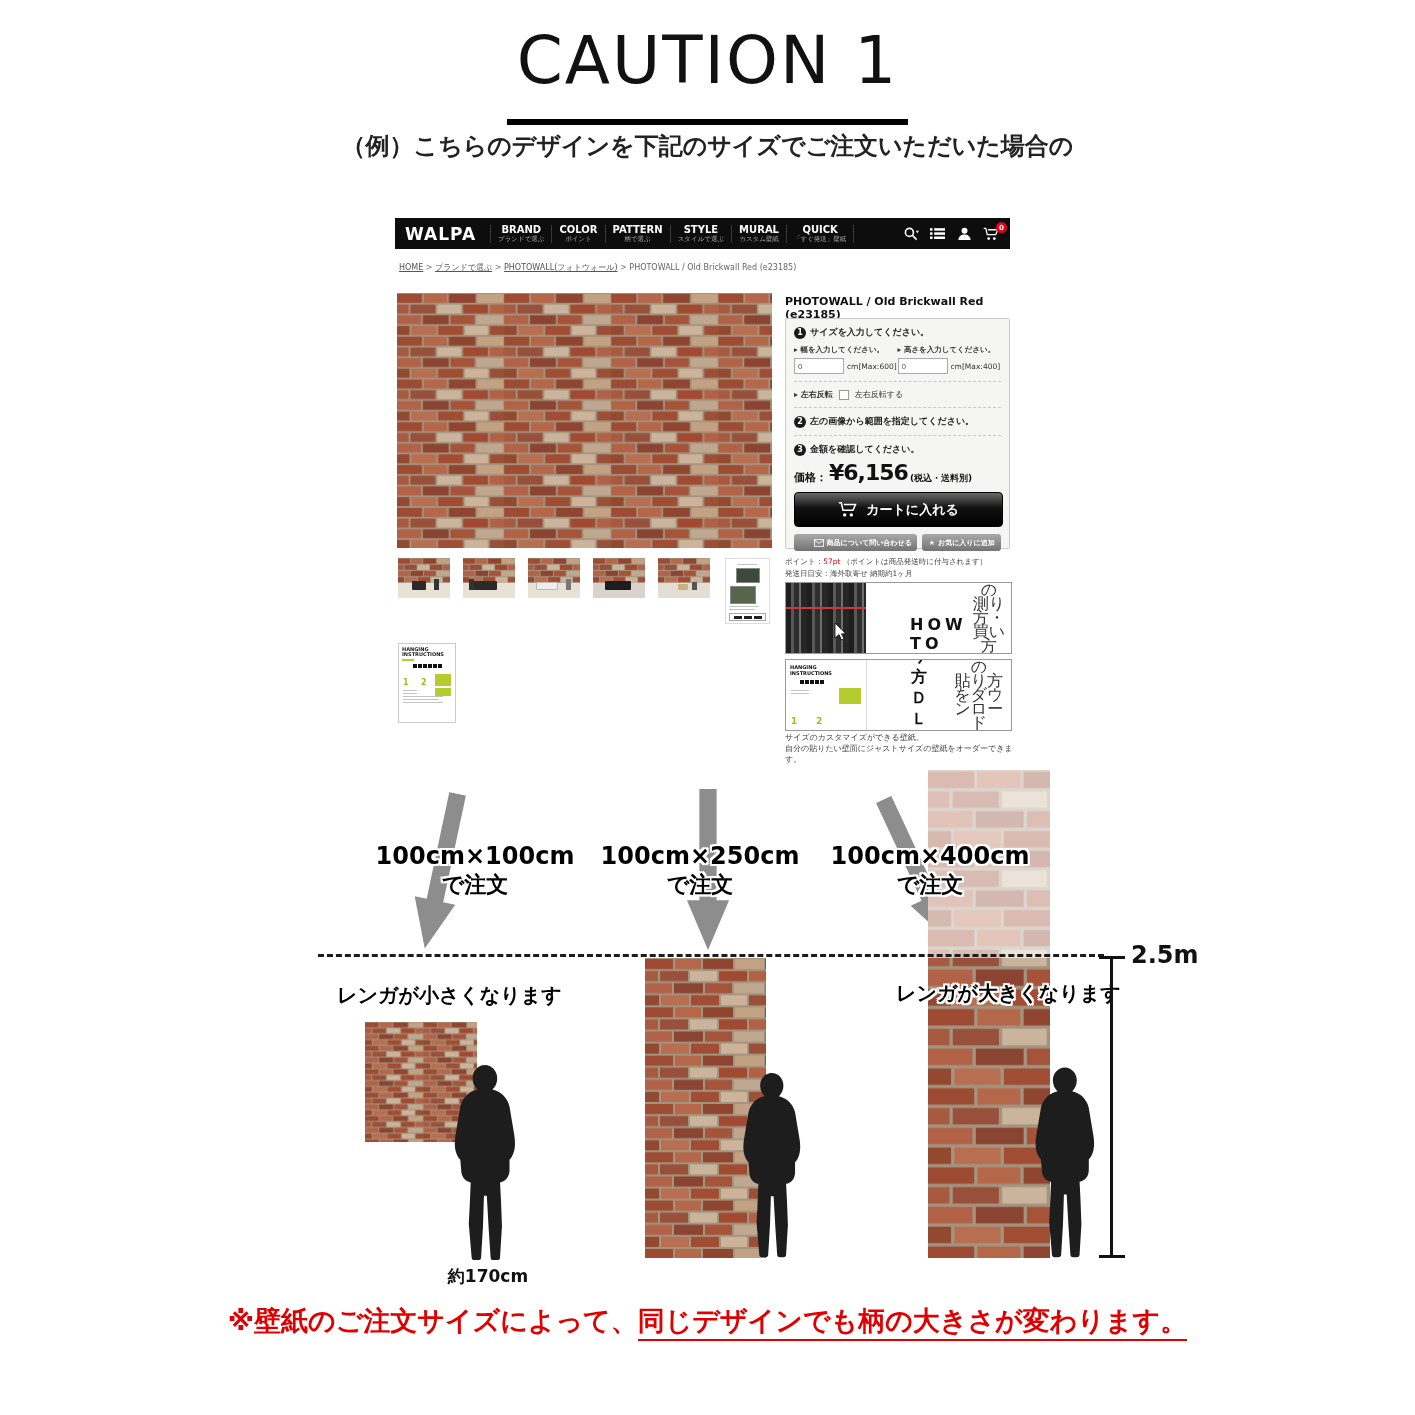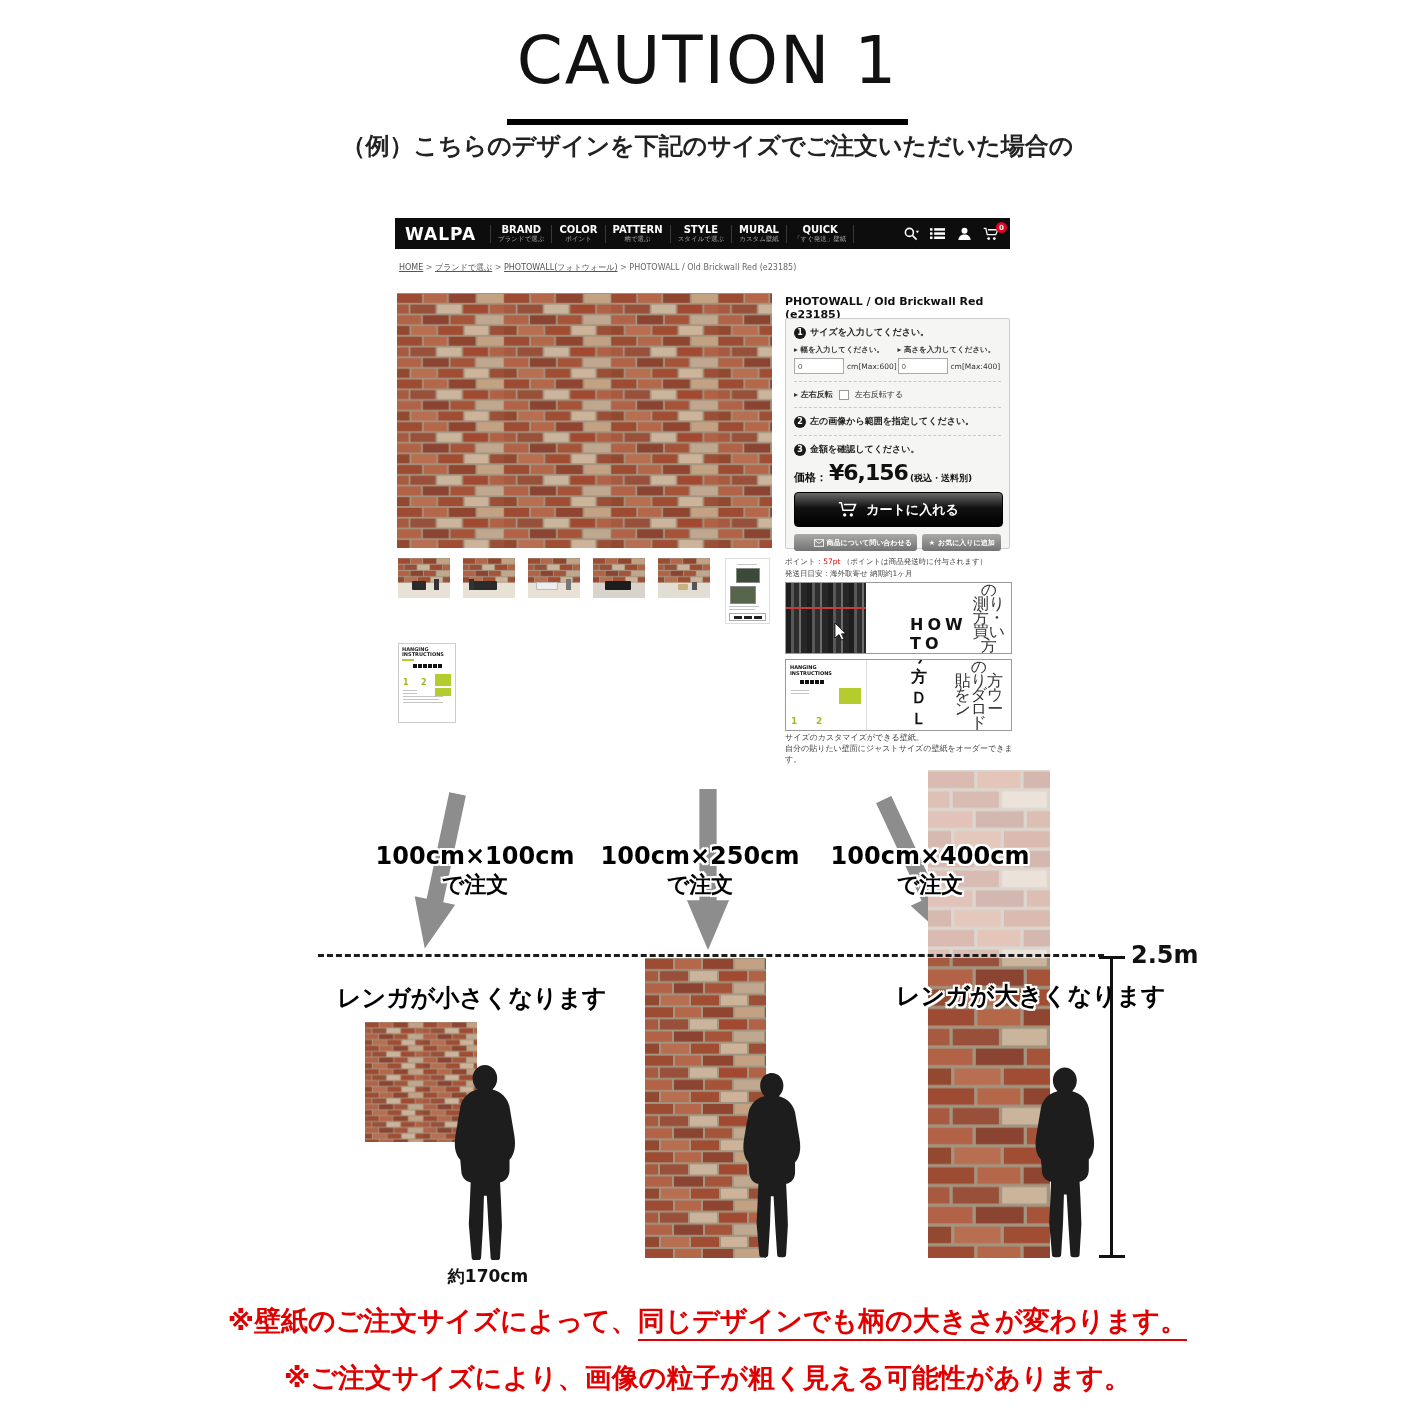--- a/index.html
+++ b/index.html
@@ -74,21 +74,21 @@
   .redline{position:absolute;left:0;top:34%;width:100%;height:2px;background:#c93a3a;}
   .ibody{flex:1;display:flex;flex-direction:row;align-items:flex-end;justify-content:center;margin-left:44px;}
   .ititle{font-size:16px;font-weight:800;letter-spacing:4px;color:#111;}
   .isub{font-size:16px;color:#333;line-height:14px;text-align:center;}
   
   .sizelabel{text-align:center;font-weight:800;color:#000;}
   .sizelabel .l1{font-size:24px;line-height:28px;}
   .sizelabel .l2{font-size:22px;line-height:30px;}
   .outl{text-shadow:-2px -2px 0 #fff,2px -2px 0 #fff,-2px 2px 0 #fff,2px 2px 0 #fff,0 -2px 0 #fff,0 2px 0 #fff,-2px 0 0 #fff,2px 0 0 #fff;}
   .dashline{left:318px;top:954px;width:786px;border-top:3px dashed #1c1c1c;}
-  .note{font-size:24px;font-weight:800;color:#000;white-space:nowrap;}
+  .note{font-size:20px;font-weight:800;color:#000;white-space:nowrap;}
   .fadecover{background:rgba(255,255,255,0.62);}
   .person svg{display:block;width:100%;height:100%;}
   .ruler-line{left:1110px;top:958px;width:3px;height:300px;background:#111;}
   .ruler-cap{width:26px;height:3px;background:#111;left:1099px;}
   .rlabel{left:1131px;top:941px;font-size:24px;font-weight:800;}
   .plabel{font-size:17px;font-weight:800;}
   
   .warn{left:0;right:0;text-align:center;color:#e00000;font-weight:800;font-size:27px;white-space:nowrap;}
   .warn .ul{border-bottom:2px solid #e00000;padding-bottom:3px;}
 </style>
@@ -488,15 +488,14 @@
   <div class="abs plabel" style="left:438px;top:1265px;width:100px;text-align:center;">約170cm</div>
 
   <div class="abs ruler-cap" style="top:956px;"></div>
   <div class="abs ruler-line"></div>
   <div class="abs ruler-cap" style="top:1255px;"></div>
   <div class="abs rlabel">2.5m</div>
 
   <div class="abs warn" style="top:1303px;">
     <span>※壁紙のご注文サイズによって、</span><span class="ul">同じデザインでも柄の大きさが変わります。</span>
   </div>
-  <div class="abs warn" style="top:1360px;">※ご注文サイズにより、画像の粒子が粗く見える可能性があります。</div>
 
 </div>
 
 </body></html>

